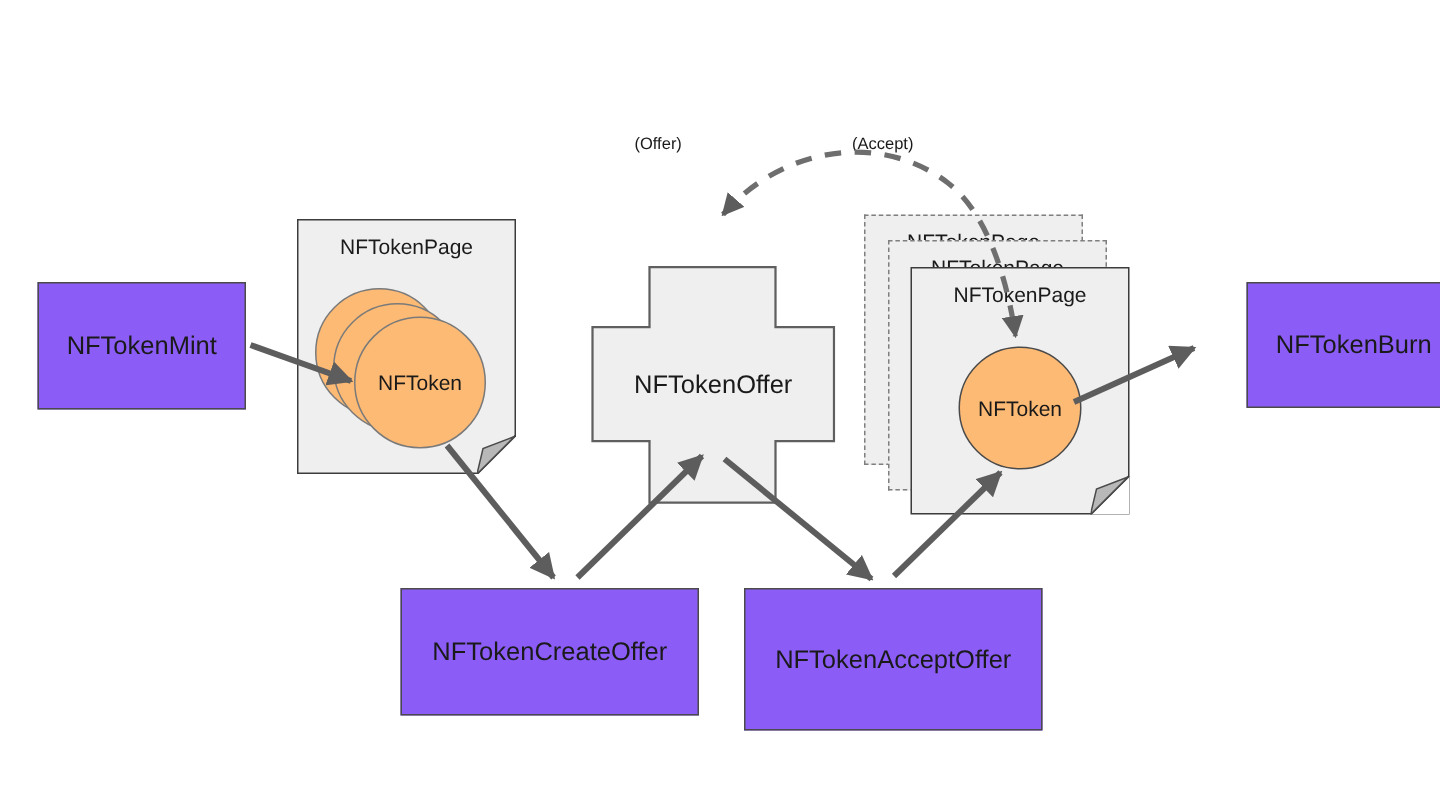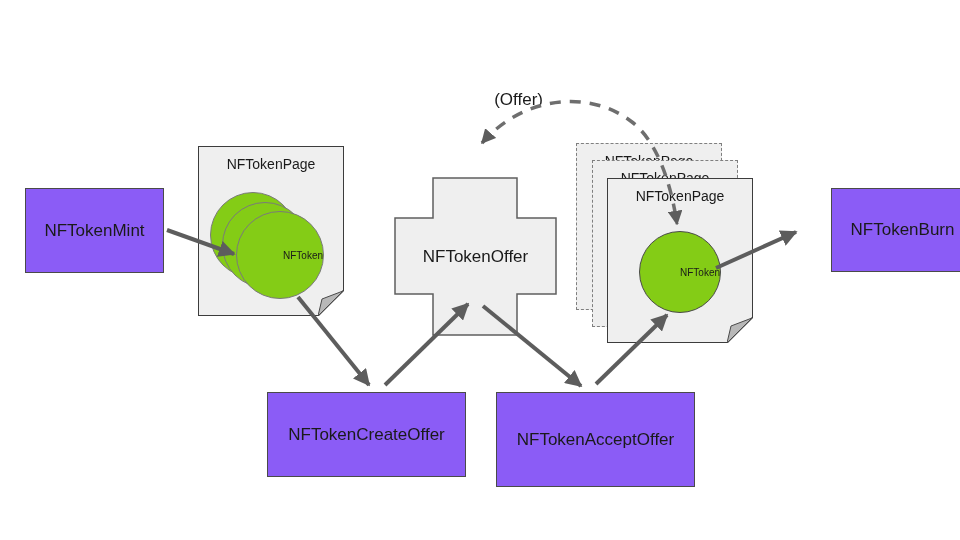--- a/index.html
+++ b/index.html
@@ -14,33 +14,33 @@
   }
   .page{
     position:absolute;background:#efefef;border:1px solid #3c3c3c;box-sizing:border-box;
   }
   .page.dashed{border:1px dashed #7f7f7f;}
   .page-title{
     position:absolute;top:9px;left:0;width:100%;text-align:center;
     font-size:14px;white-space:nowrap;
   }
   .token-circle{
-    position:absolute;background:#84cc16;border:1px solid #7a7a7a;border-radius:50%;
-    display:flex;align-items:center;justify-content:flex-end;box-sizing:border-box;
-    font-size:10px;
+    position:absolute;background:#fdba74;border:1px solid #7a7a7a;border-radius:50%;
+    display:flex;align-items:center;justify-content:center;box-sizing:border-box;
+    font-size:14px;
   }
   .token-circle.dark{border:1.3px solid #4a4a4a;}
   .fold{position:absolute;right:-1px;bottom:-1px;width:26px;height:26px;}
   .cross-wrap{position:absolute;left:394px;top:141px;width:163px;height:159px;margin-top:36px;}
   .cross-label{
     position:absolute;left:0;top:0;width:100%;height:100%;
     display:flex;align-items:center;justify-content:center;font-size:17px;
   }
   .annotation{
-    position:absolute;top:90px;width:120px;text-align:right;font-size:17px;
+    position:absolute;top:90px;width:120px;text-align:left;font-size:11px;
   }
   .overlay{position:absolute;left:0;top:0;width:960px;height:540px;pointer-events:none;}
   
   #mint-box{left:25px;top:188px;width:139px;height:85px;}
   #burn-box{left:800px;top:188px;width:143px;height:84px;margin-left:31px;}
   #create-box{left:267px;top:392px;width:199px;height:85px;justify-content:center;}
   #accept-box{left:496px;top:392px;width:199px;height:95px;text-align:center;}
   #left-page{left:198px;top:146px;width:146px;height:170px;}
   #stack-back{left:576px;top:143px;width:146px;height:167px;}
   #stack-mid{left:592px;top:160px;width:146px;height:167px;}
@@ -105,20 +105,21 @@
   </div>
 
   <div class="box" id="create-box">
     <span>NFTokenCreateOffer</span>
   </div>
   <div class="box" id="accept-box">
     <span>NFTokenAcceptOffer</span>
   </div>
 
   <div class="annotation" id="ann-offer">(Offer)</div>
+  <div class="annotation" id="ann-accept">(Accept)</div>
 
   <svg class="overlay" viewBox="0 0 960 540">
     <defs>
       <marker id="ah" viewBox="0 0 10 10" refX="9" refY="5" markerWidth="4.2" markerHeight="4.2" orient="auto-start-reverse">
         <path d="M 0 0 L 10 5 L 0 10 z" fill="#5d5d5d"></path>
       </marker>
     </defs>
     <g stroke="#5d5d5d" stroke-width="4" fill="none">
       <path d="M 167 230 L 234 254" marker-end="url(#ah)"></path>
       <path d="M 298 297 L 369 385" marker-end="url(#ah)"></path>

